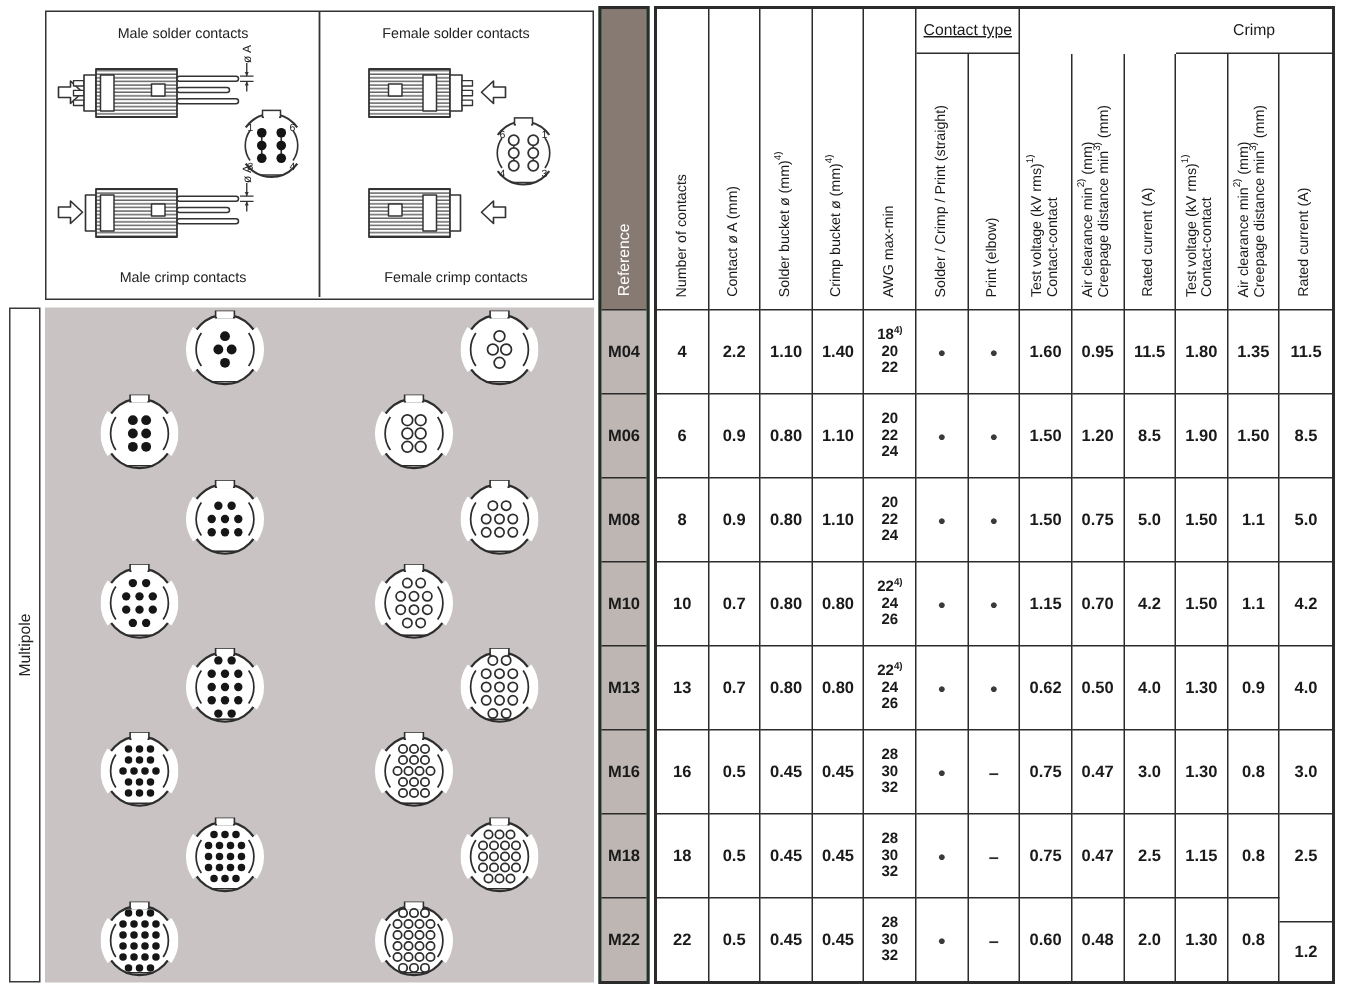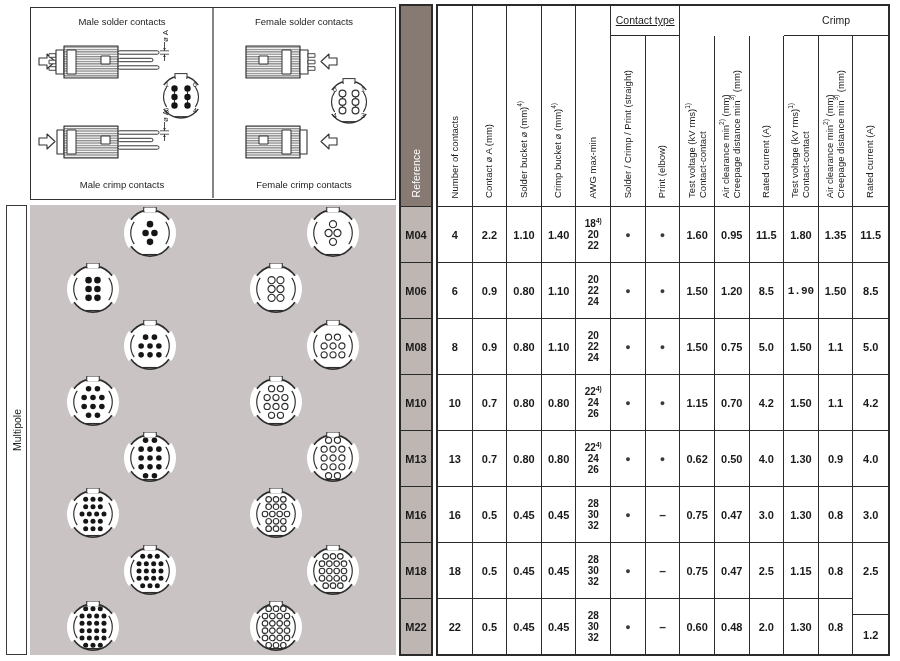--- a/index.html
+++ b/index.html
@@ -640,21 +640,21 @@
       <div class="td" style="grid-area: 4 / 3;">0.80</div>
       <div class="td" style="grid-area: 4 / 4;">1.10</div>
       <div class="td awg" style="grid-area: 4 / 5;">
         <div>20<br>22<br>24</div>
       </div>
       <div class="td sym" style="grid-area: 4 / 6;">●</div>
       <div class="td sym" style="grid-area: 4 / 7;">●</div>
       <div class="td" style="grid-area: 4 / 8;">1.50</div>
       <div class="td" style="grid-area: 4 / 9;">1.20</div>
       <div class="td" style="grid-area: 4 / 10;">8.5</div>
-      <div class="td" style="grid-area: 4 / 11; font-family: Liberation Mono, monospace;">1.90</div>
+      <div class="td" style="grid-area: 4 / 11;">1.90</div>
       <div class="td" style="grid-area: 4 / 12;">1.50</div>
       <div class="td no-r" style="grid-area: 4 / 13;">8.5</div>
       <div class="td" style="grid-area: 5 / 1;">8</div>
       <div class="td" style="grid-area: 5 / 2;">0.9</div>
       <div class="td" style="grid-area: 5 / 3;">0.80</div>
       <div class="td" style="grid-area: 5 / 4;">1.10</div>
       <div class="td awg" style="grid-area: 5 / 5;">
         <div>20<br>22<br>24</div>
       </div>
       <div class="td sym" style="grid-area: 5 / 6;">●</div>

